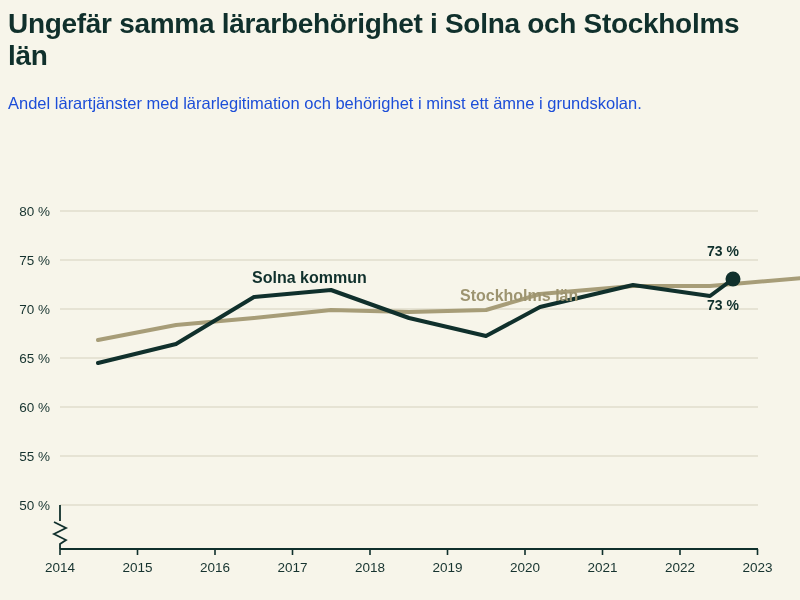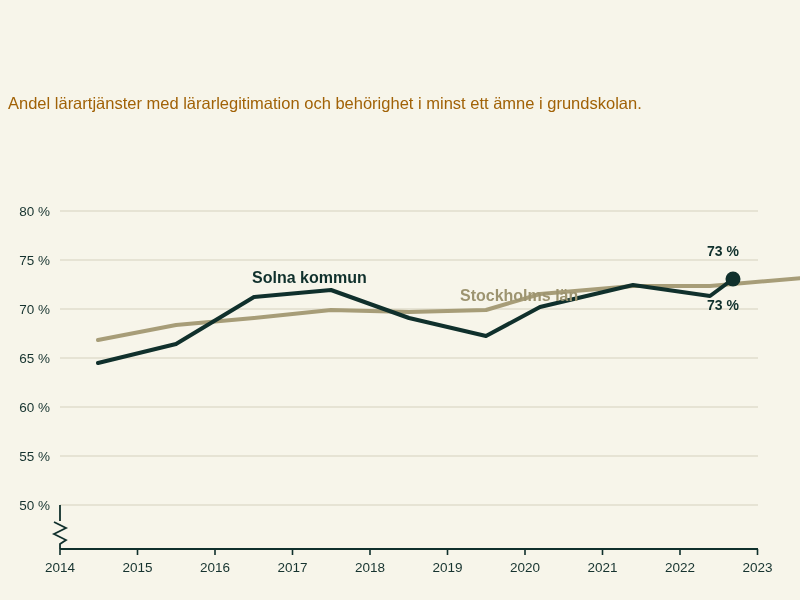--- a/index.html
+++ b/index.html
@@ -31,21 +31,21 @@
     color: #10302c;
   }
   .subtitle {
     position: absolute;
     left: 8px;
     top: 92px;
     width: 780px;
     font-size: 16.5px;
     line-height: 1.45;
     font-weight: 400;
-    color: #a16207;
+    color: #1d4ed8;
   }
   .plot {
     position: absolute;
     left: 0;
     top: 180px;
     width: 680px;
     height: 400px;
   }
   svg {
     display: block;
@@ -72,20 +72,21 @@
     font-size: 14px;
     font-weight: 700;
     fill: #10302c;
   }
 </style>
 </head>
 <body>
 
 <div class="wrap">
 
+  <div class="title">Ungefär samma lärarbehörighet i Solna och Stockholms län</div>
   <div class="subtitle">Andel lärartjänster med lärarlegitimation och behörighet i minst ett ämne i grundskolan.</div>
 
   <div class="plot">
     <svg width="800" height="400" viewBox="0 0 800 400">
 
       <g>
         <line x1="60" y1="31" x2="758" y2="31" stroke="#e0ddcc" stroke-width="1.4"></line>
         <line x1="60" y1="80" x2="758" y2="80" stroke="#e0ddcc" stroke-width="1.4"></line>
         <line x1="60" y1="129" x2="758" y2="129" stroke="#e0ddcc" stroke-width="1.4"></line>
         <line x1="60" y1="178" x2="758" y2="178" stroke="#e0ddcc" stroke-width="1.4"></line>

